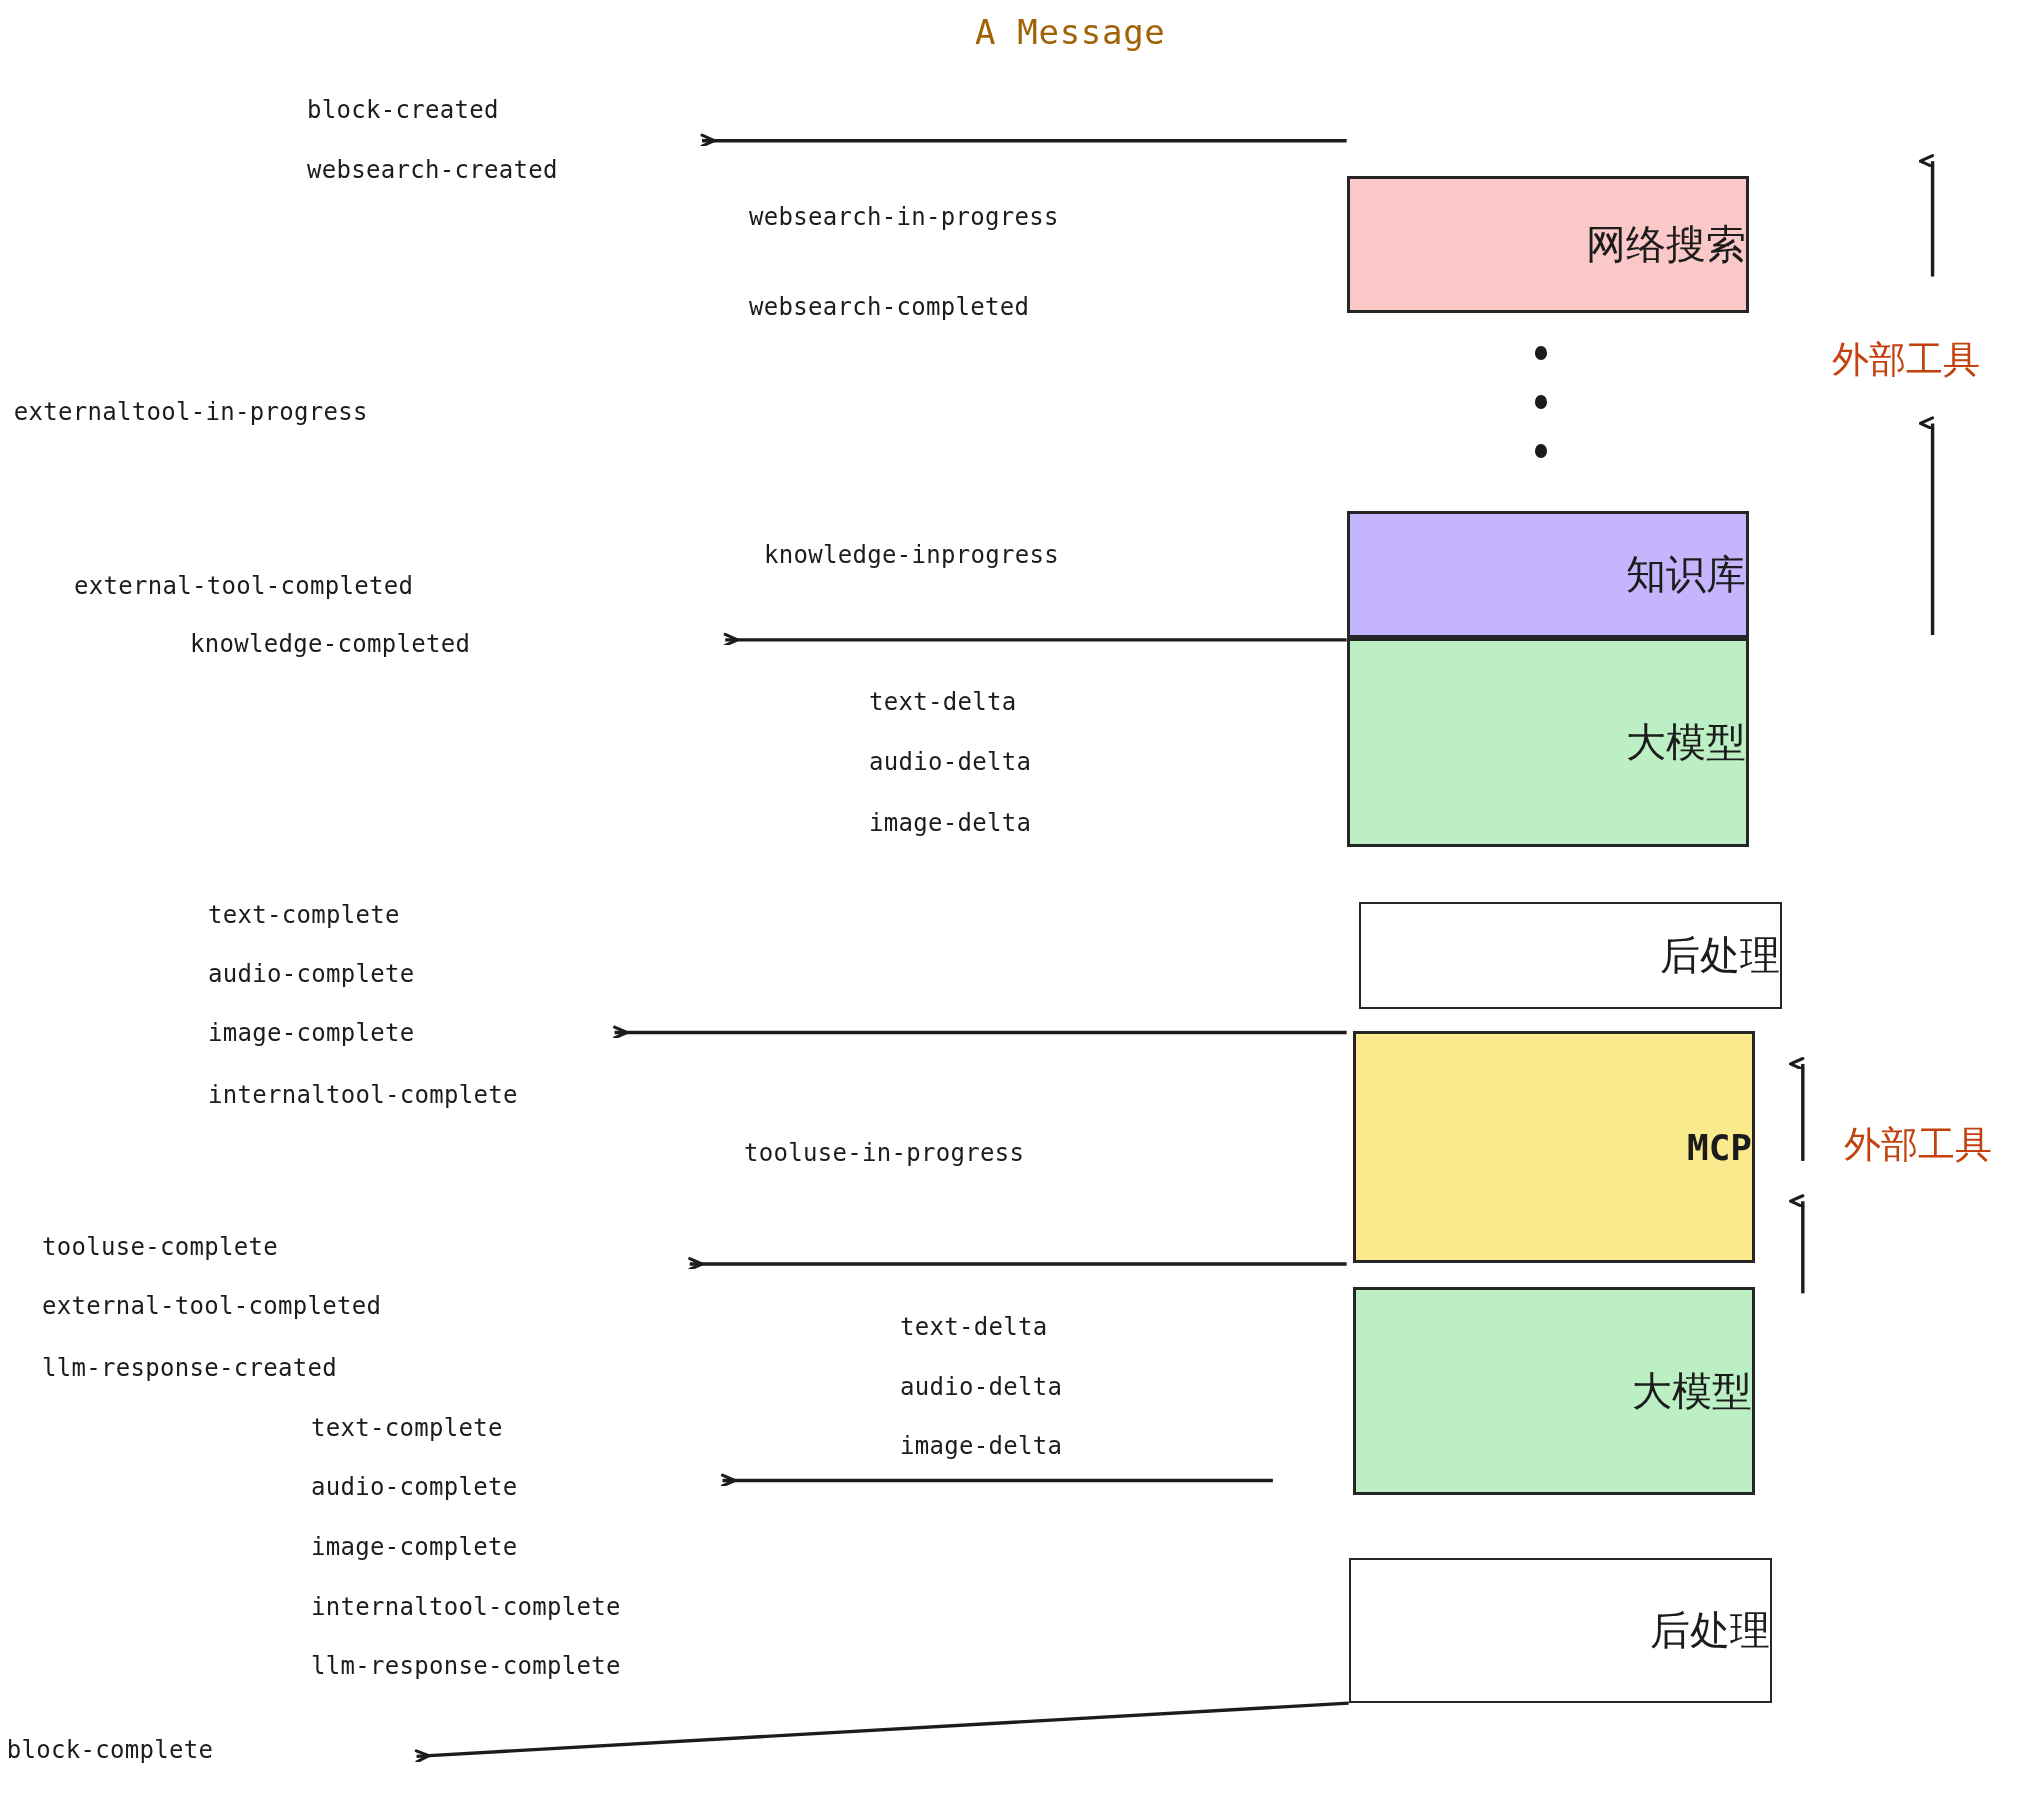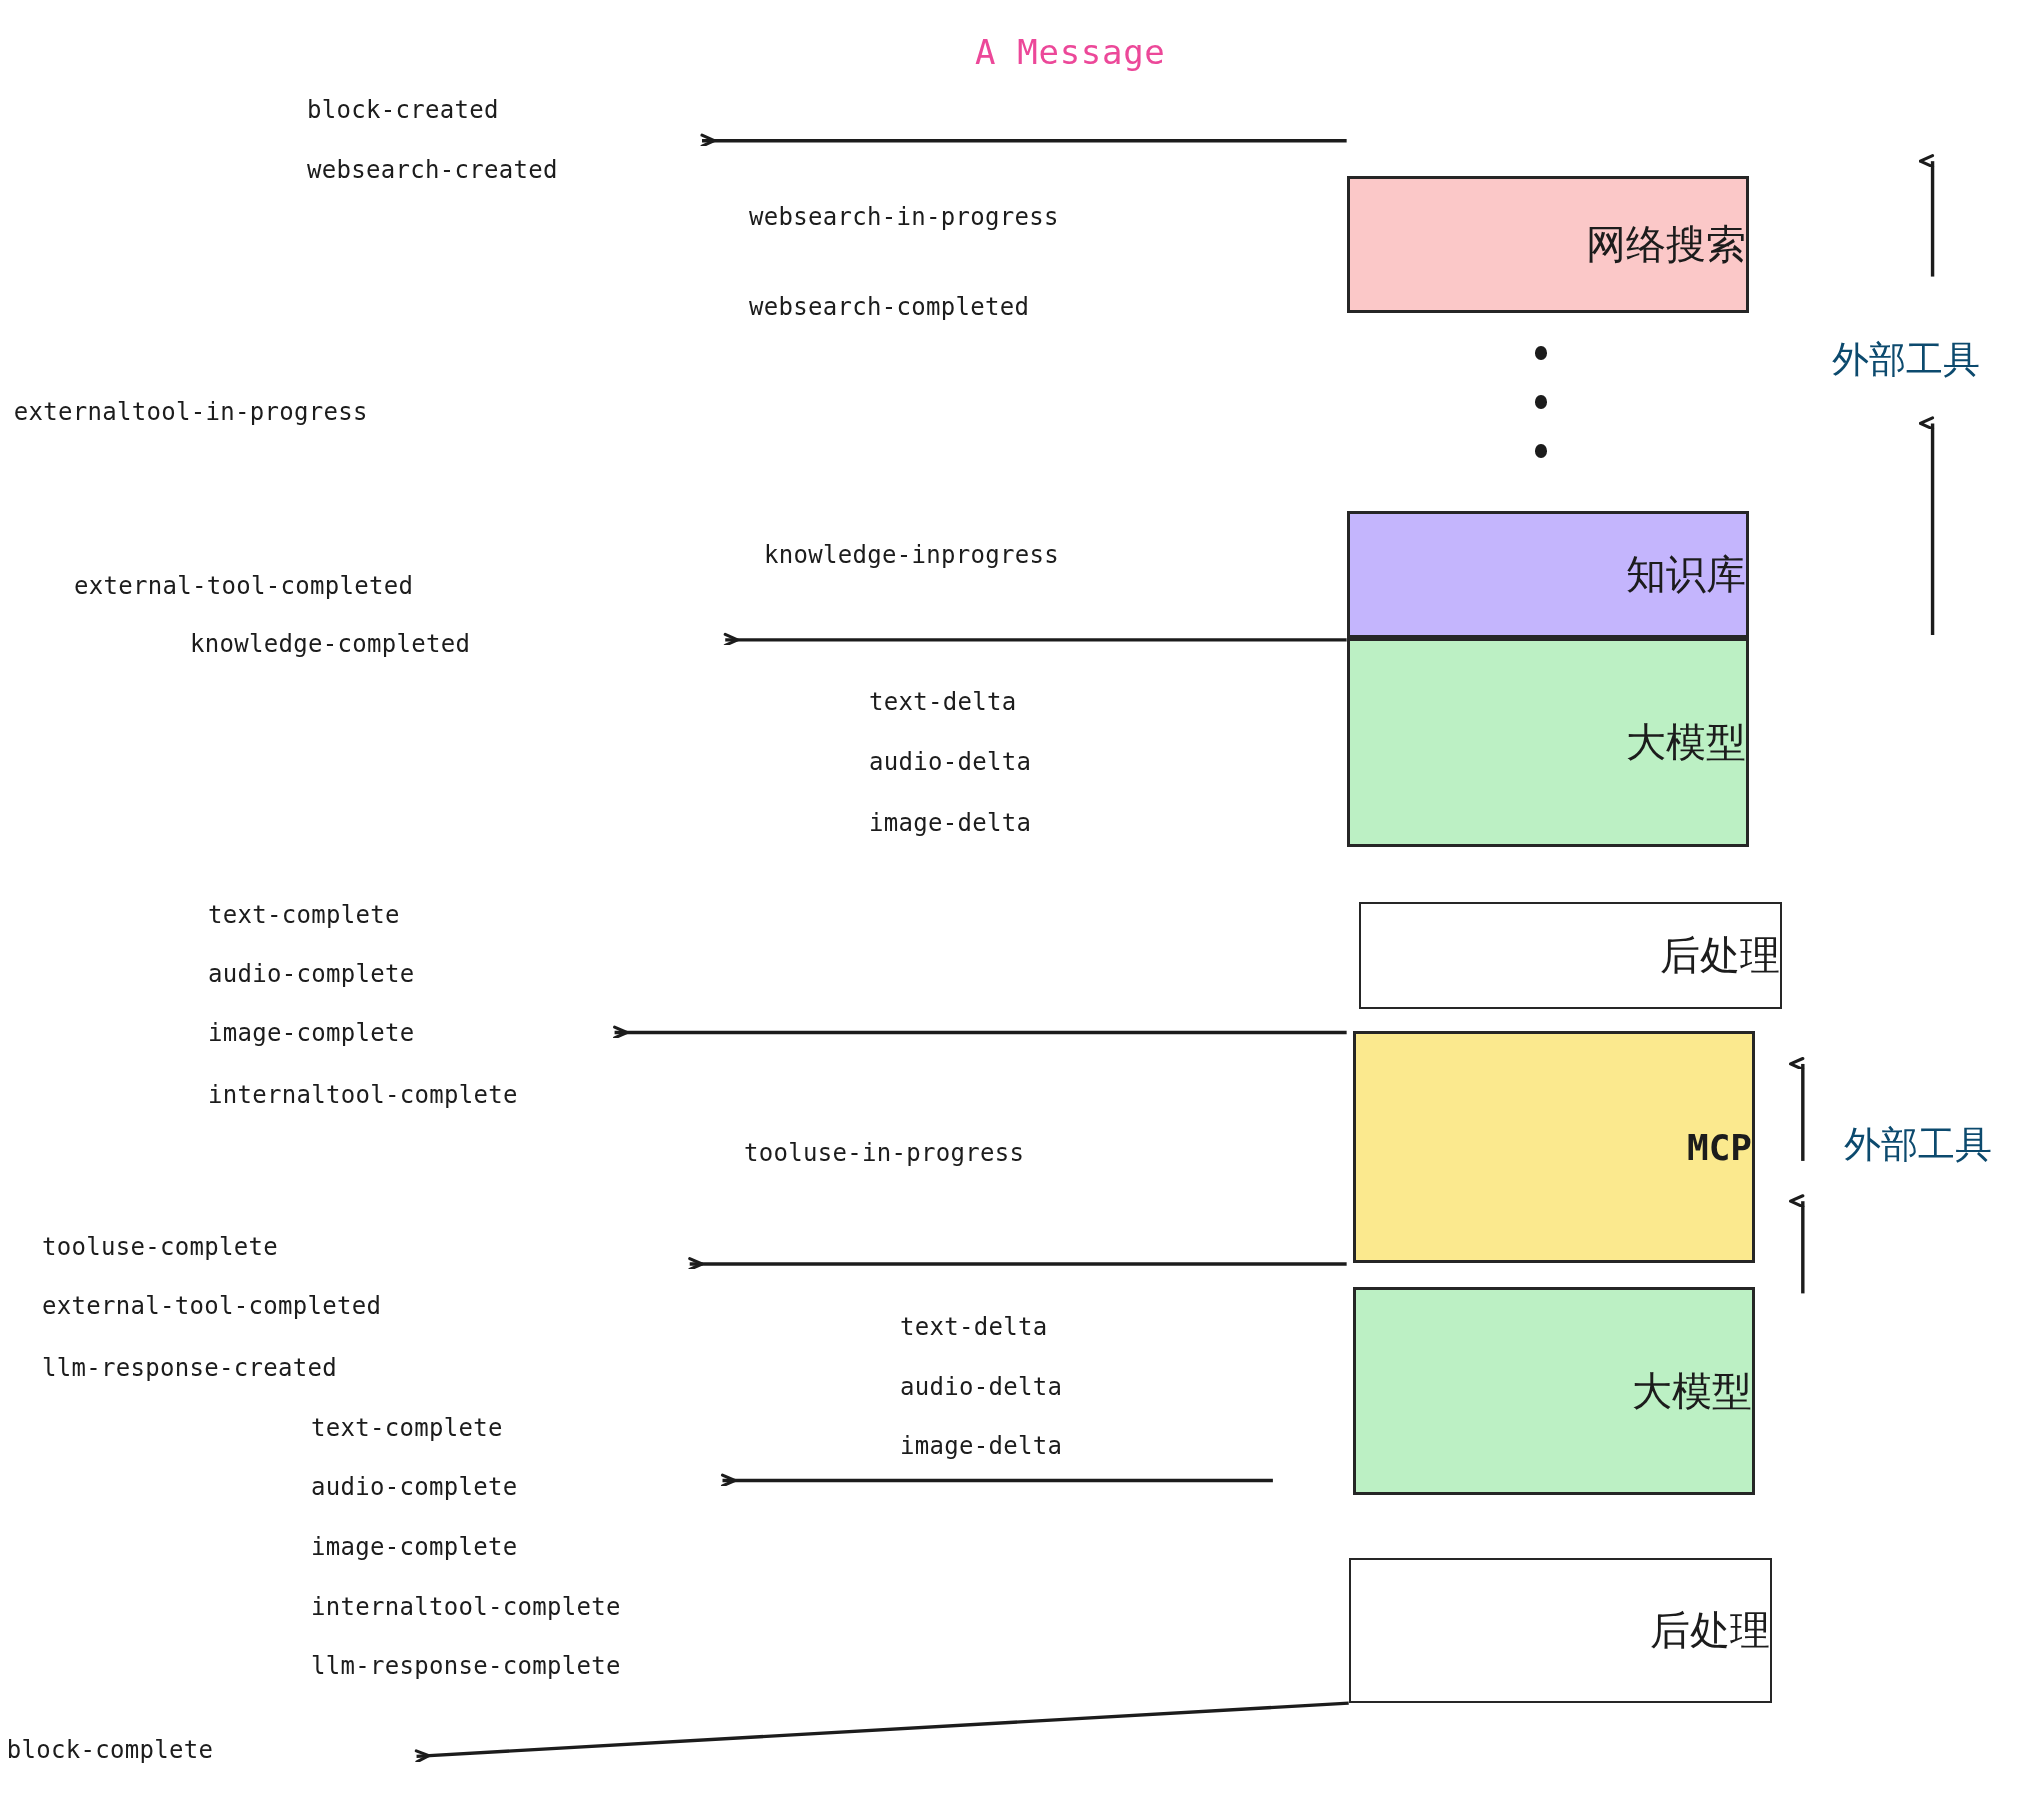--- a/index.html
+++ b/index.html
@@ -18,23 +18,22 @@
     line-height:1;
     white-space:nowrap;
     color:#1c1c1c;
     letter-spacing:0.3px;
   }
   .title{
     position:absolute;
     font-size:34px;
     white-space:nowrap;
     font-family:"DejaVu Sans Mono","Liberation Mono",monospace;
-    color:#ec4899;
+    color:#a16207;
     letter-spacing:0.7px;
-    margin-top:20px;
   }
 
   
   .box{
     position:absolute;
     box-sizing:border-box;
     border:3.4px solid #262626;
     display:flex;align-items:center;justify-content:flex-end;
     font-family:"DejaVu Sans","Liberation Sans",sans-serif;
     font-size:38px;
@@ -42,21 +41,21 @@
   }
   .box.cjk{font-size:40px;}
   .box.mcp{font-family:"DejaVu Sans Mono","Liberation Mono",monospace;font-size:36px;font-weight:bold;}
 
   
   .side-lbl{
     position:absolute;
     font-family:Liberation Mono, monospace;
     font-size:37px;
     white-space:nowrap;
-    color:#0c4a6e;
+    color:#c2410c;
   }
 
   
   .dot{
     position:absolute;width:11.6px;height:13.7px;border-radius:50%;
     background:#1c1c1c;
   }
 
   svg.arrows{position:absolute;left:0;top:0;width:2035px;height:1796px;pointer-events:none;}
 </style>

